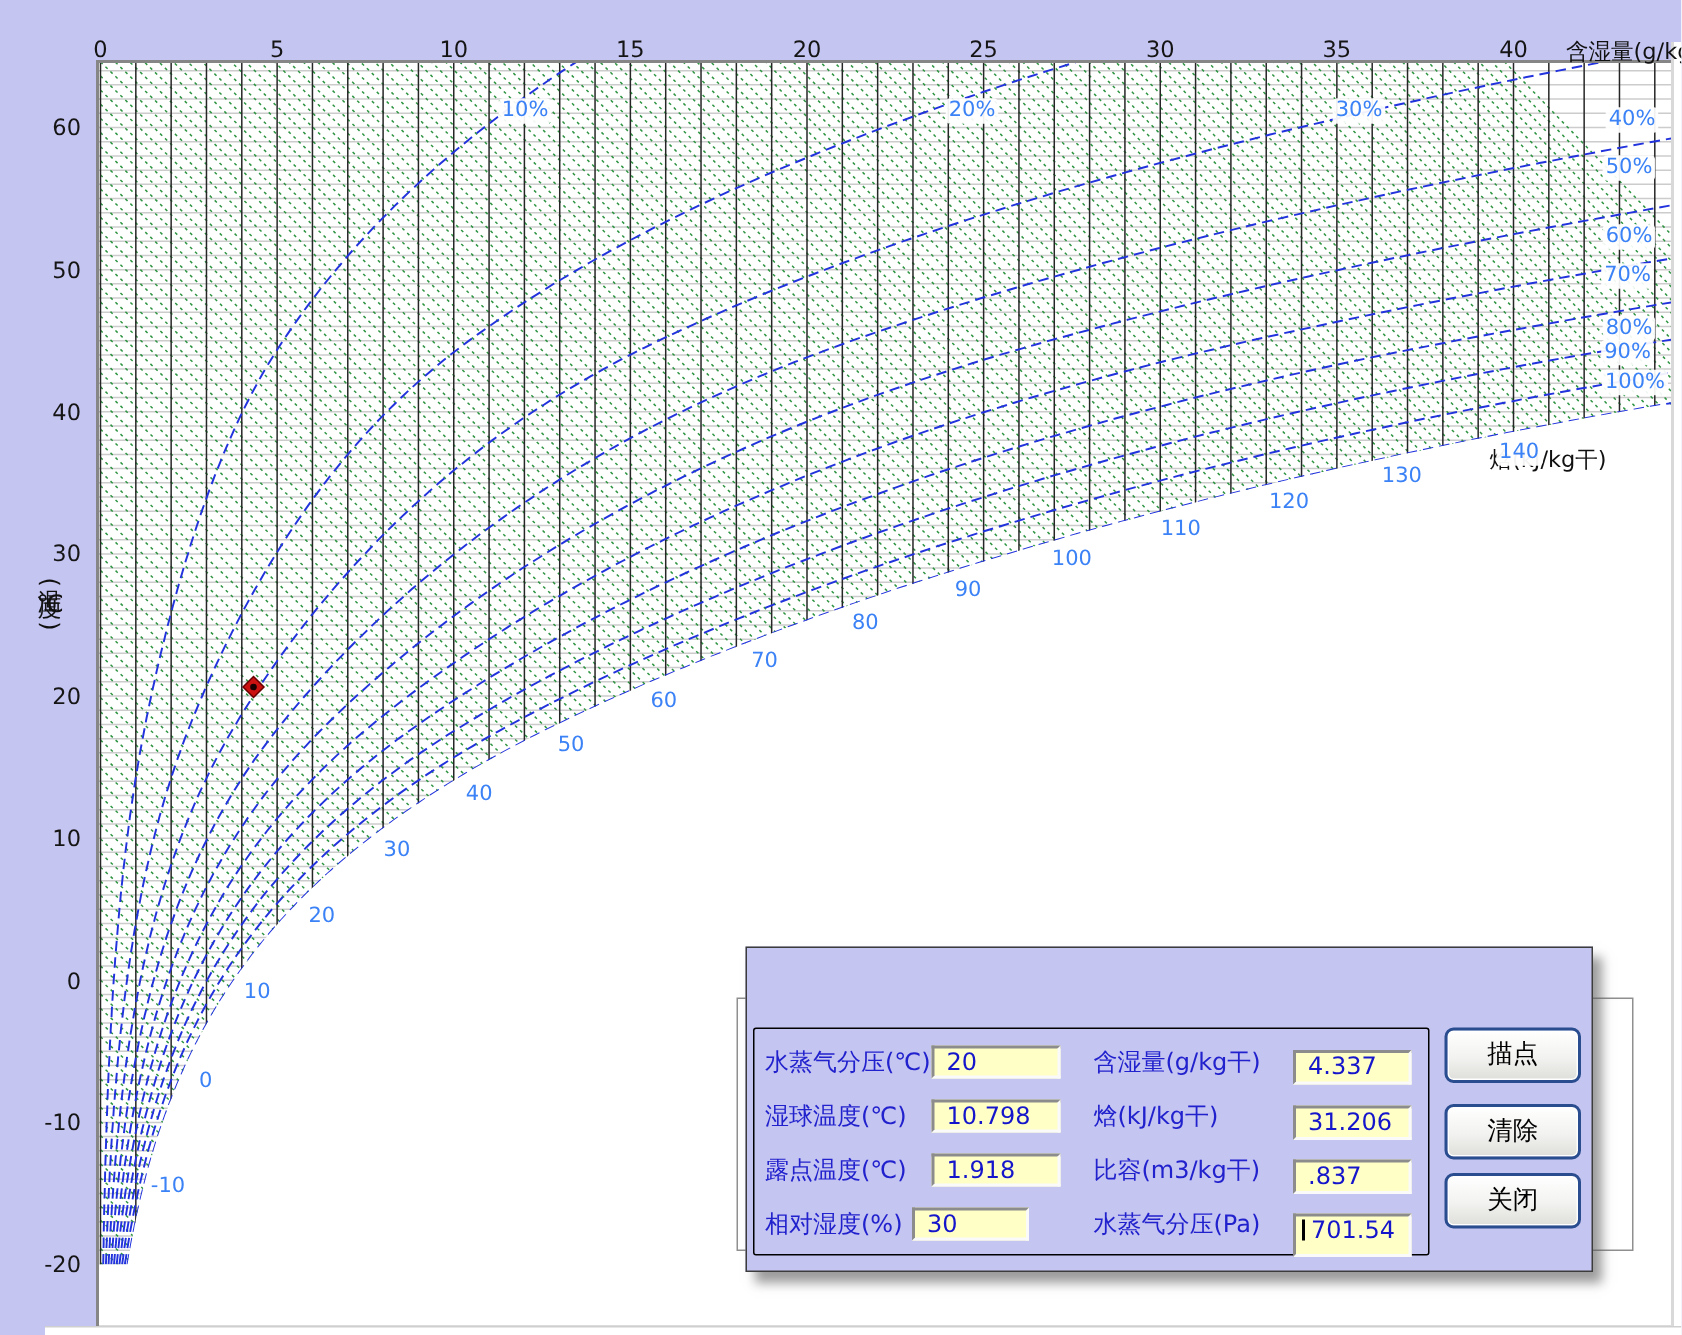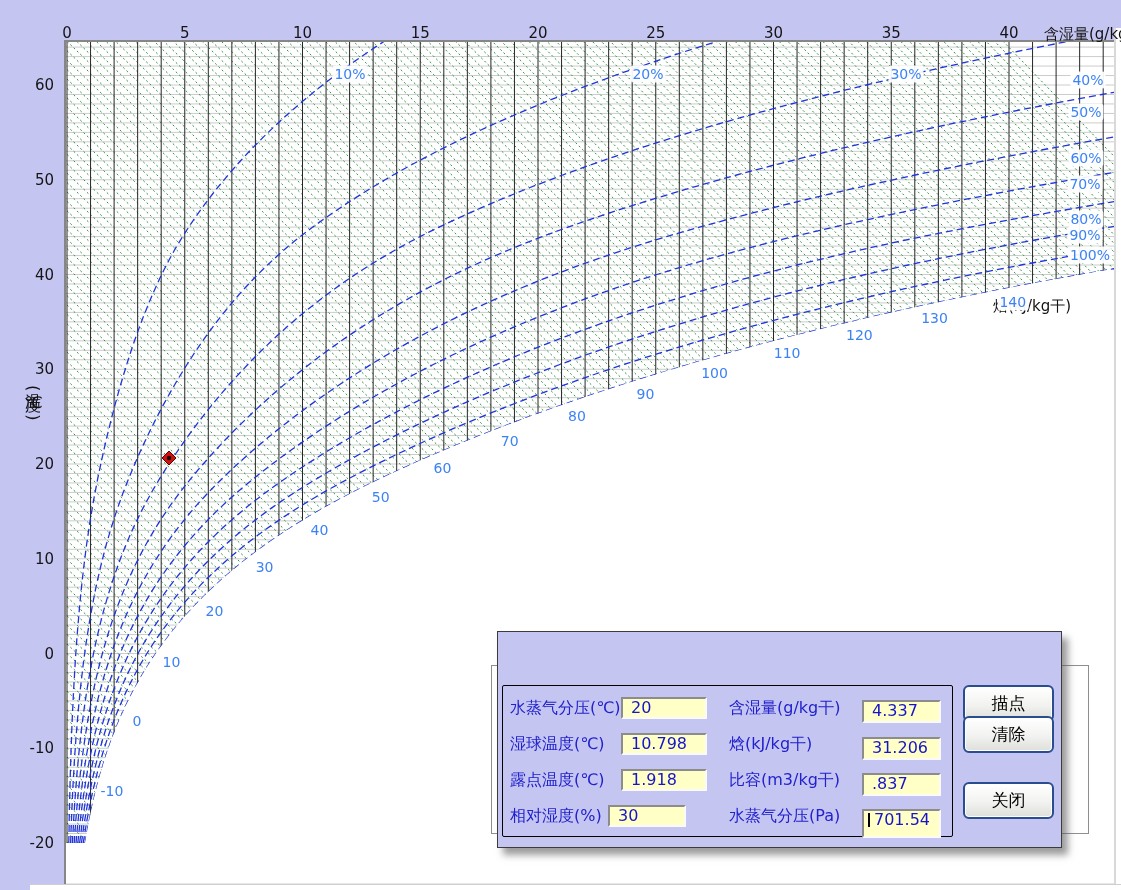--- a/index.html
+++ b/index.html
@@ -466,17 +466,17 @@
         <div class="fld-input" style="left:359px;top:14px;width:79px;height:23px">4.337</div>
         <div class="fld-label" style="left:226px;top:48px">焓(kJ/kg干)</div>
         <div class="fld-input" style="left:359px;top:51px;width:79px;height:23px">31.206</div>
         <div class="fld-label" style="left:226px;top:84px">比容(m3/kg干)</div>
         <div class="fld-input" style="left:359px;top:87px;width:79px;height:23px">.837</div>
         <div class="fld-label" style="left:226px;top:120px">水蒸气分压(Pa)</div>
         <div class="fld-input" style="left:359px;top:123px;width:79px;height:29px"><span class="caret"></span>701.54</div>
       </div>
     <div id="dialog-buttons"></div>
   <div class="dlg-btn" style="top: 53px;">描点</div>
-      <div class="dlg-btn" style="top: 84px;">清除</div>
+      <div class="dlg-btn" style="top: 104px;">清除</div>
       <div class="dlg-btn" style="top: 150px;">关闭</div>
     </div>
 
 </div>
 
 </body></html>

